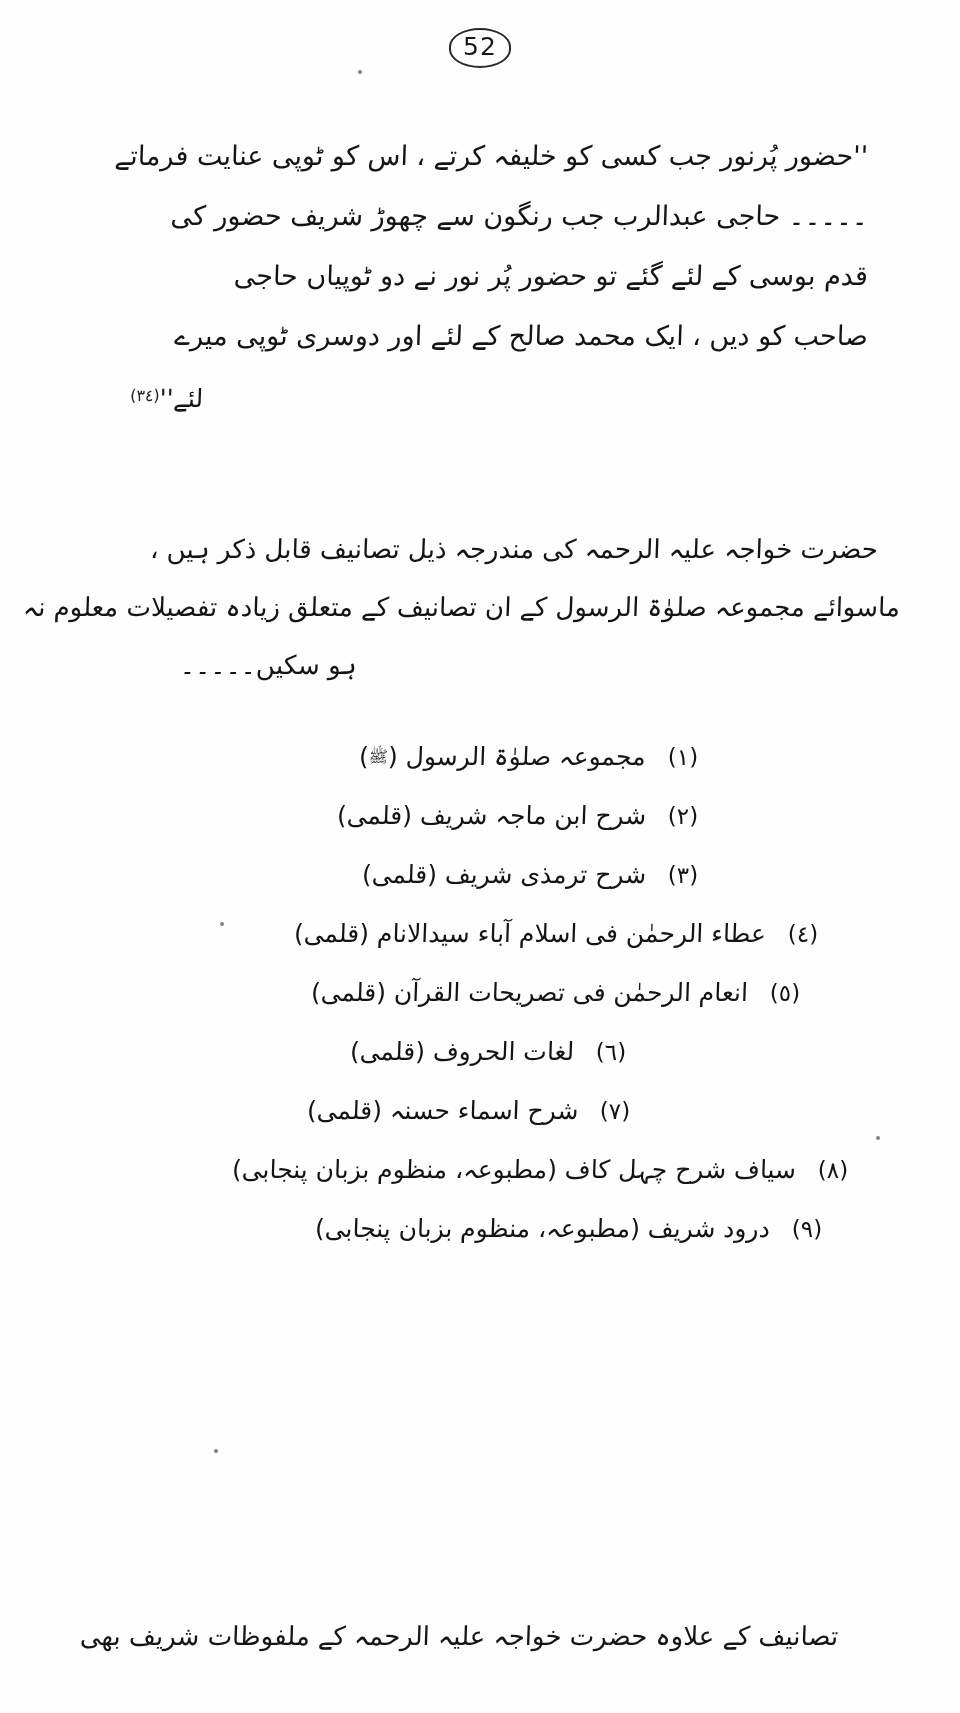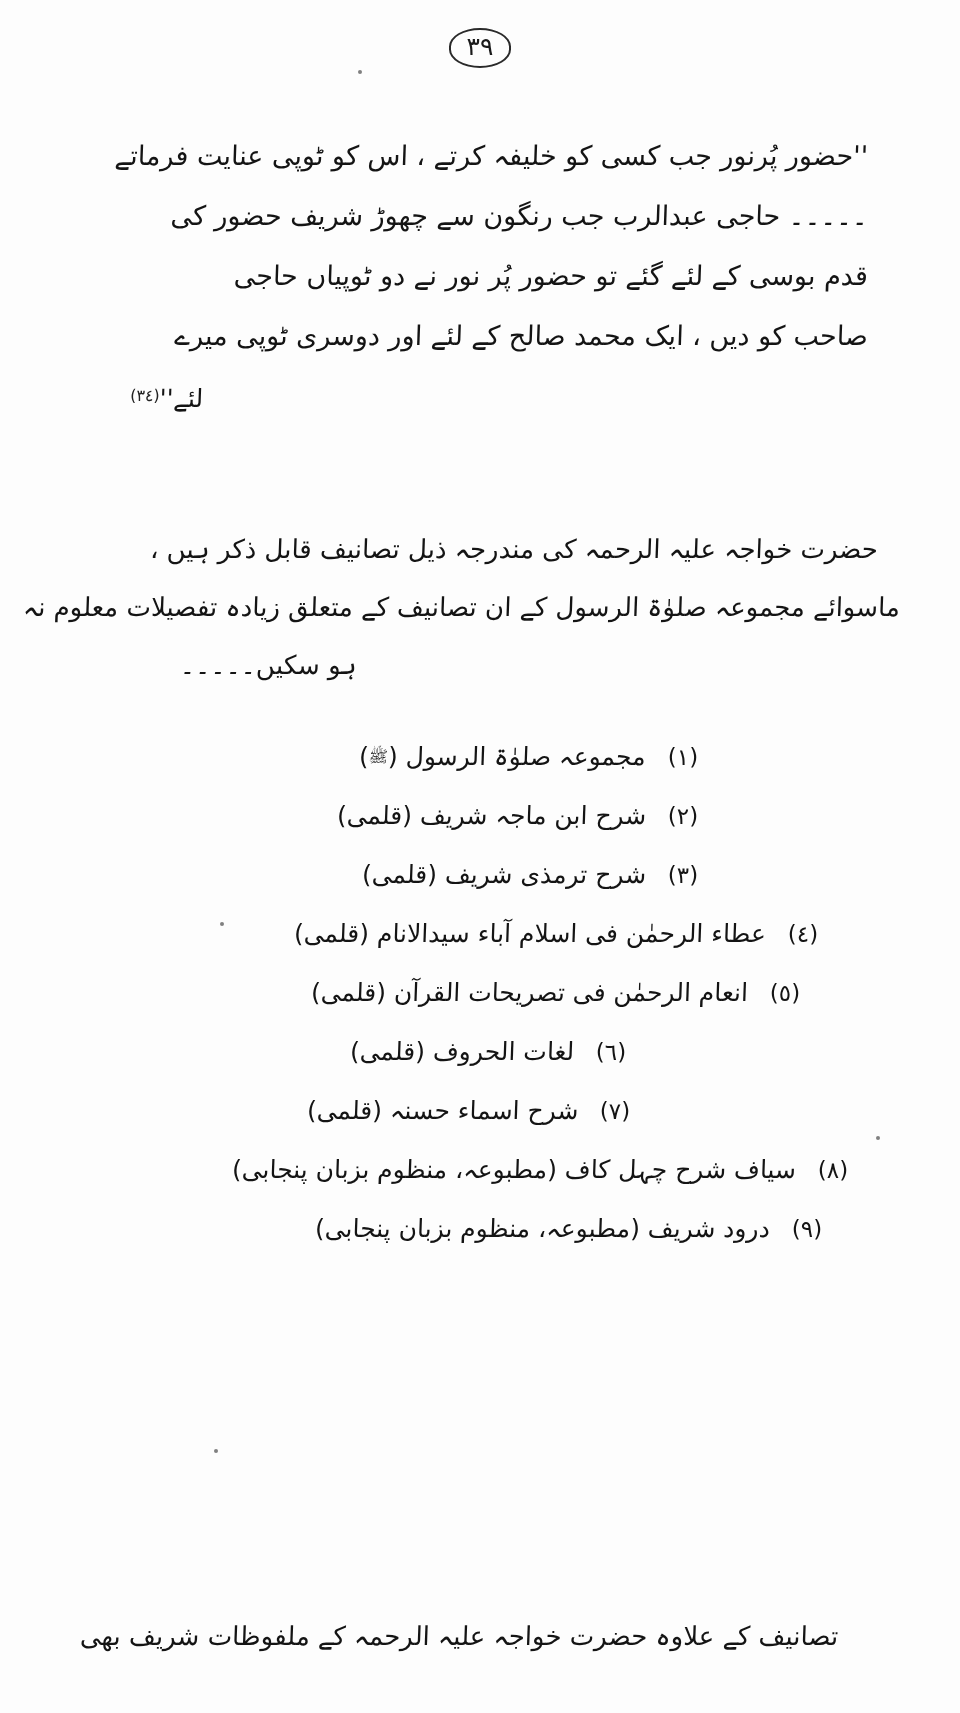--- a/index.html
+++ b/index.html
@@ -165,21 +165,21 @@
   }
   .para-2 .ln { text-align: left; padding-left: 20px; }
 
 </style>
 </head>
 <body>
 
 <div class="page">
 
   <div class="page-number-wrap">
-    <span class="page-number">٣٩</span>
+    <span class="page-number">52</span>
   </div>
 
   <span class="speck s1"></span>
   <span class="speck s2"></span>
   <span class="speck s3"></span>
   <span class="speck s4"></span>
 
   <div class="block quote-block">
     <span class="ln">''حضور پُرنور جب کسی کو خلیفہ کرتے ، اس کو ٹوپی عنایت فرماتے</span>
     <span class="ln">۔۔۔۔۔ حاجی عبدالرب جب رنگون سے چھوڑ شریف حضور کی</span>

